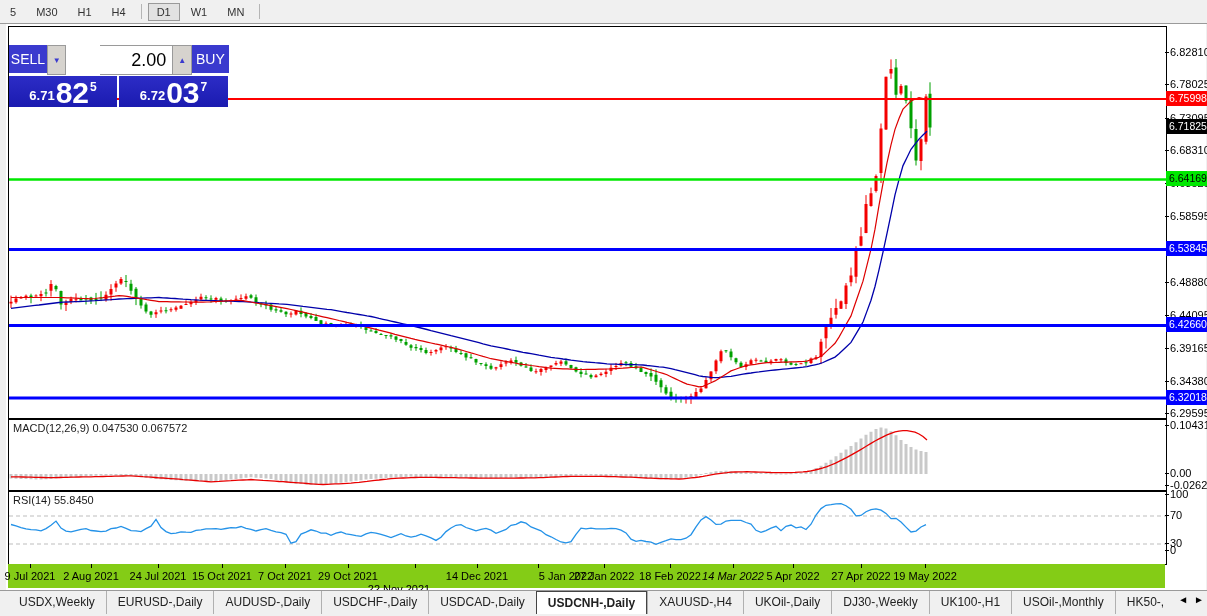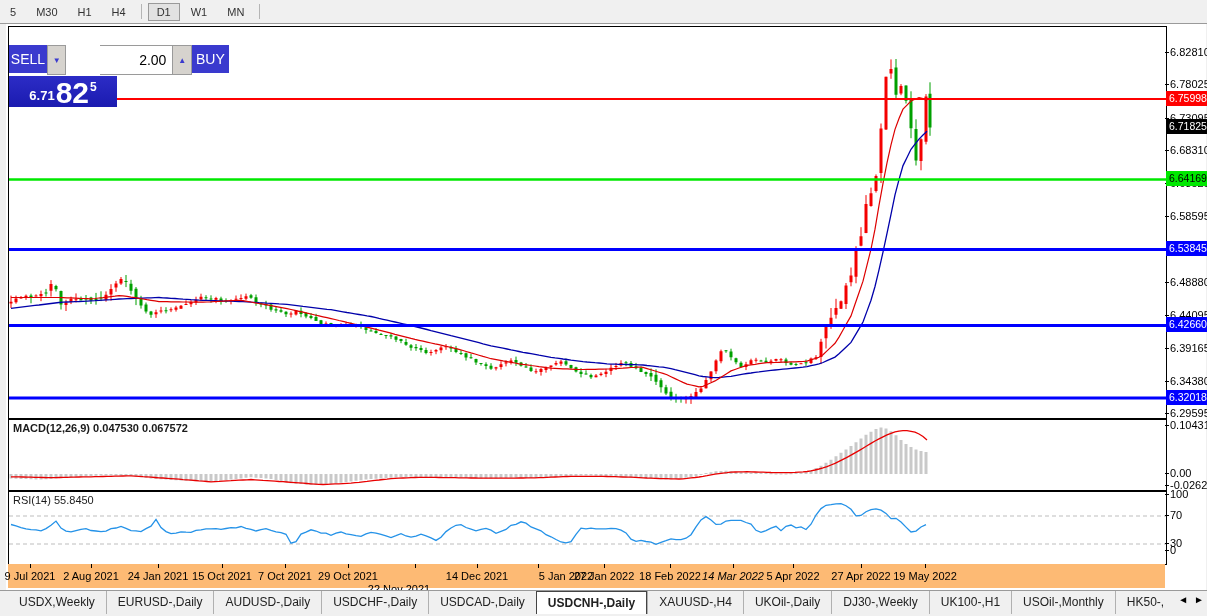--- a/index.html
+++ b/index.html
@@ -10,54 +10,54 @@
   
   #toolbar{position:absolute;left:0;top:0;width:1207px;height:23px;background:#f0f0f0;
     border-bottom:1px solid #9a9a9a;display:flex;align-items:center;}
   .tf-btn{padding:2px 8px;margin:0 1px;color:#333;cursor:default;border:1px solid transparent;}
   .tf-btn.active{background:#e2e2e2;border:1px solid #9a9a9a;}
   .tb-sep{width:1px;height:15px;background:#b5b5b5;margin:0 5px;}
   
   #window{position:absolute;left:6px;top:24px;width:1200px;height:589px;background:#fff;}
   .pane{position:absolute;background:#fff;border:1px solid #000;}
   #main-pane{left:8px;top:26px;width:1157px;height:391px;}
-  #macd-pane{left:8px;top:419px;width:1157px;height:70px;font-weight:bold;}
+  #macd-pane{left:8px;top:419px;width:1157px;height:70px;}
   #rsi-pane{left:8px;top:491px;width:1157px;height:72px;}
   .pane svg{position:absolute;left:0;top:0;}
   .pane-label{position:absolute;left:4px;top:2px;white-space:nowrap;color:#1a1a1a;}
   
   #chart-title{position:absolute;left:6px;top:3px;white-space:nowrap;font-size:12px;color:#000;}
   #chart-title .arr{font-size:8px;vertical-align:2px;margin-right:4px;}
   #chart-title span{margin-right:3px;}
   
   #trade-panel{position:absolute;left:0px;top:18px;width:220px;}
   #tp-row1{display:flex;height:30px;}
   .tp-btn{background:#3a3ace;color:#fff;font-size:14px;display:flex;align-items:center;justify-content:center;
     border-bottom:2px solid #fff;cursor:pointer;}
   #sell-btn{width:50px;}
   #buy-btn{width:49px;}
   .spin{width:23px;background:#d6d3ce;border:1px solid #9a9a9a;color:#3a3ace;font-size:8px;
     display:flex;align-items:center;justify-content:center;cursor:pointer;}
   #vol-input{width:66px;border:1px solid #9a9a9a;border-left:none;border-right:none;
-    text-align:right;font-size:14px;padding:0 6px 0 0;font-family:"Liberation Sans",sans-serif;margin-left:34px;}
+    text-align:right;font-size:18px;padding:0 6px 0 0;font-family:"Liberation Sans",sans-serif;margin-left:34px;}
   #tp-row2{display:flex;height:31px;margin-top:1px;}
   .tp-price{background:linear-gradient(#2c2cc6,#1b1bb0);color:#fff;display:flex;align-items:flex-end;
     justify-content:center;padding-bottom:1px;}
   #sell-price{width:108px;margin-right:2px;}
   #buy-price{width:109px;}
   .p-small{font-size:13px;font-weight:bold;margin:0 1px 3px 0;}
   .p-big{font-size:30px;font-weight:bold;line-height:26px;}
   .p-sup{font-size:12px;font-weight:bold;margin:0 0 12px 1px;}
   
   .ytick{position:absolute;left:1170px;height:14px;line-height:14px;white-space:nowrap;}
   .ytick::before{content:"";position:absolute;left:-5px;top:7px;width:4px;height:1px;background:#000;}
   .plate{position:absolute;left:1166px;height:15px;line-height:15px;padding:0 3px;font-size:10.5px;z-index:3;}
   .xlab{position:absolute;transform:translateX(-50%);top:6px;white-space:nowrap;}
   .xtickmark{position:absolute;top:0;width:1px;height:4px;background:#000;}
-  #date-axis{position:absolute;left:8px;top:564px;width:1157px;height:24px;background:#fdba74;}
+  #date-axis{position:absolute;left:8px;top:564px;width:1157px;height:24px;background:#84cc16;}
   
   #tabbar{position:absolute;left:0;top:590px;width:1207px;height:23px;background:#f0f0f0;
     border-top:1px solid #9a9a9a;display:flex;align-items:stretch;overflow:hidden;padding-left:8px;}
   .tab{padding:4px 11px 0 11px;color:#222;font-size:12px;white-space:nowrap;border-left:1px solid #b0b0b0;cursor:pointer;}
   .tab:first-child{border-left:none;}
   .tab.active{background:#fff;border:1px solid #444;border-bottom:none;font-weight:bold;}
   #tab-scroll{position:absolute;right:3px;top:594px;display:flex;gap:6px;font-size:10px;color:#000;}
   #tab-scroll span{cursor:pointer;}
 </style>
 </head>
@@ -98,20 +98,25 @@
       <input id="vol-input" value="2.00" style="">
       <div class="spin">▲</div>
       <div id="buy-btn" class="tp-btn">BUY</div>
     </div>
     <div id="tp-row2">
       <div id="sell-price" class="tp-price">
         <span class="p-small">6.71</span>
         <span class="p-big">82</span>
         <span class="p-sup">5</span>
       </div>
+      <div id="buy-price" class="tp-price">
+        <span class="p-small">6.72</span>
+        <span class="p-big">03</span>
+        <span class="p-sup">7</span>
+      </div>
     </div>
   </div>
 </div>
 
 <div id="macd-pane" class="pane">
   <svg id="macd-svg" width="1157" height="70" viewBox="0 0 1157 70">
       <path d="M0.5,54.0h3v4.6h-3zM5.5,54.0h3v4.8h-3zM10.5,54.0h3v4.9h-3zM15.5,54.0h3v5.1h-3zM20.5,54.0h3v5.2h-3zM25.5,54.0h3v5.4h-3zM30.5,54.0h3v5.5h-3zM35.5,54.0h3v5.2h-3zM40.5,54.0h3v4.9h-3zM45.5,54.0h3v4.6h-3zM50.5,54.0h3v4.3h-3zM55.5,54.0h3v4.0h-3zM60.5,54.0h3v3.7h-3zM65.5,54.0h3v3.3h-3zM70.5,54.0h3v2.9h-3zM75.5,54.0h3v2.5h-3zM80.5,54.0h3v2.1h-3zM85.5,54.0h3v1.8h-3zM90.5,54.0h3v1.4h-3zM95.5,54.0h3v1.5h-3zM100.5,54.0h3v1.5h-3zM105.5,54.0h3v1.6h-3zM110.5,54.0h3v1.7h-3zM115.5,54.0h3v1.8h-3zM120.5,54.0h3v1.8h-3zM125.5,54.0h3v2.5h-3zM130.5,54.0h3v3.2h-3zM135.5,54.0h3v3.9h-3zM140.5,54.0h3v4.6h-3zM145.5,54.0h3v4.9h-3zM150.5,54.0h3v5.3h-3zM155.5,54.0h3v5.6h-3zM160.5,54.0h3v6.0h-3zM165.5,54.0h3v6.2h-3zM170.5,54.0h3v6.4h-3zM175.5,54.0h3v6.7h-3zM180.5,54.0h3v6.9h-3zM185.5,54.0h3v7.0h-3zM190.5,54.0h3v7.1h-3zM195.5,54.0h3v7.2h-3zM200.5,54.0h3v7.4h-3zM205.5,54.0h3v6.9h-3zM210.5,54.0h3v6.4h-3zM215.5,54.0h3v6.0h-3zM220.5,54.0h3v5.5h-3zM225.5,54.0h3v4.9h-3zM230.5,54.0h3v4.4h-3zM235.5,54.0h3v3.8h-3zM240.5,54.0h3v3.2h-3zM245.5,54.0h3v3.7h-3zM250.5,54.0h3v4.1h-3zM255.5,54.0h3v4.6h-3zM260.5,54.0h3v5.1h-3zM265.5,54.0h3v6.1h-3zM270.5,54.0h3v7.1h-3zM275.5,54.0h3v8.2h-3zM280.5,54.0h3v9.2h-3zM285.5,54.0h3v9.7h-3zM290.5,54.0h3v10.1h-3zM295.5,54.0h3v10.6h-3zM300.5,54.0h3v11.0h-3zM305.5,54.0h3v10.8h-3zM310.5,54.0h3v10.6h-3zM315.5,54.0h3v10.4h-3zM320.5,54.0h3v10.1h-3zM325.5,54.0h3v9.4h-3zM330.5,54.0h3v8.7h-3zM335.5,54.0h3v8.1h-3zM340.5,54.0h3v7.4h-3zM345.5,54.0h3v6.8h-3zM350.5,54.0h3v6.2h-3zM355.5,54.0h3v5.6h-3zM360.5,54.0h3v5.1h-3zM365.5,54.0h3v4.7h-3zM370.5,54.0h3v4.4h-3zM375.5,54.0h3v4.0h-3zM380.5,54.0h3v3.7h-3zM385.5,54.0h3v3.5h-3zM390.5,54.0h3v3.2h-3zM395.5,54.0h3v3.0h-3zM400.5,54.0h3v2.8h-3zM405.5,54.0h3v3.0h-3zM410.5,54.0h3v3.2h-3zM415.5,54.0h3v3.5h-3zM420.5,54.0h3v3.7h-3zM425.5,54.0h3v3.6h-3zM430.5,54.0h3v3.5h-3zM435.5,54.0h3v3.3h-3zM440.5,54.0h3v3.2h-3zM445.5,54.0h3v3.5h-3zM450.5,54.0h3v3.7h-3zM455.5,54.0h3v3.9h-3zM460.5,54.0h3v4.1h-3zM465.5,54.0h3v4.3h-3zM470.5,54.0h3v4.4h-3zM475.5,54.0h3v4.5h-3zM480.5,54.0h3v4.6h-3zM485.5,54.0h3v4.4h-3zM490.5,54.0h3v4.1h-3zM495.5,54.0h3v3.9h-3zM500.5,54.0h3v3.7h-3zM505.5,54.0h3v3.8h-3zM510.5,54.0h3v3.9h-3zM515.5,54.0h3v4.0h-3zM520.5,54.0h3v4.1h-3zM525.5,54.0h3v3.9h-3zM530.5,54.0h3v3.7h-3zM535.5,54.0h3v3.5h-3zM540.5,54.0h3v3.2h-3zM545.5,54.0h3v2.9h-3zM550.5,54.0h3v2.5h-3zM555.5,54.0h3v2.2h-3zM560.5,54.0h3v1.8h-3zM565.5,54.0h3v1.7h-3zM570.5,54.0h3v1.6h-3zM575.5,54.0h3v1.5h-3zM580.5,54.0h3v1.4h-3zM585.5,54.0h3v1.7h-3zM590.5,54.0h3v2.1h-3zM595.5,54.0h3v2.4h-3zM600.5,54.0h3v2.8h-3zM605.5,54.0h3v3.0h-3zM610.5,54.0h3v3.2h-3zM615.5,54.0h3v3.5h-3zM620.5,54.0h3v3.7h-3zM625.5,54.0h3v3.9h-3zM630.5,54.0h3v4.1h-3zM635.5,54.0h3v4.4h-3zM640.5,54.0h3v4.6h-3zM645.5,54.0h3v4.9h-3zM650.5,54.0h3v5.2h-3zM655.5,54.0h3v5.5h-3zM660.5,54.0h3v5.2h-3zM665.5,54.0h3v4.9h-3zM670.5,54.0h3v4.6h-3zM675.5,54.0h3v3.8h-3zM680.5,54.0h3v3.1h-3zM685.5,54.0h3v2.3h-3zM690.5,54.0h3v1.0h-3zM695.5,53.1h3v1.0h-3zM700.5,52.2h3v1.8h-3zM705.5,51.2h3v2.8h-3zM710.5,51.0h3v3.0h-3zM715.5,50.8h3v3.2h-3zM720.5,51.2h3v2.8h-3zM725.5,51.7h3v2.3h-3zM730.5,51.9h3v2.1h-3zM735.5,52.2h3v1.8h-3zM740.5,52.4h3v1.6h-3zM745.5,52.6h3v1.4h-3zM750.5,52.8h3v1.2h-3zM755.5,53.1h3v1.0h-3zM760.5,53.3h3v1.0h-3zM765.5,53.5h3v1.0h-3zM770.5,53.5h3v1.0h-3zM775.5,53.5h3v1.0h-3zM780.5,53.3h3v1.0h-3zM785.5,53.1h3v1.0h-3zM790.5,52.4h3v1.6h-3zM795.5,51.7h3v2.3h-3zM800.5,50.1h3v3.9h-3zM805.5,48.0h3v6.0h-3zM810.5,45.7h3v8.3h-3zM815.5,42.8h3v11.2h-3zM820.5,39.7h3v14.3h-3zM825.5,36.3h3v17.7h-3zM830.5,32.8h3v21.2h-3zM835.5,29.4h3v24.6h-3zM840.5,25.9h3v28.1h-3zM845.5,22.2h3v31.8h-3zM850.5,18.4h3v35.6h-3zM855.5,14.7h3v39.3h-3zM860.5,11.7h3v42.3h-3zM865.5,8.9h3v45.1h-3zM870.5,7.5h3v46.5h-3zM875.5,8.4h3v45.6h-3zM880.5,11.2h3v42.8h-3zM885.5,15.3h3v38.7h-3zM890.5,19.9h3v34.1h-3zM895.5,23.9h3v30.1h-3zM900.5,27.1h3v26.9h-3zM905.5,29.6h3v24.4h-3zM910.5,31.0h3v23.0h-3zM915.5,32.0h3v22.0h-3z" fill="#c9c9c9"></path>
       <path d="M2,56.8L6,56.9L10,56.9L14,57.0L18,57.1L22,57.2L26,57.3L30,57.4L34,57.5L38,57.6L42,57.7L46,57.6L50,57.5L54,57.4L58,57.3L62,57.2L66,57.1L70,57.0L74,56.9L78,56.9L82,56.8L86,56.7L90,56.6L94,56.5L98,56.4L102,56.3L106,56.2L110,56.1L114,56.0L118,55.9L122,55.8L126,56.1L130,56.4L134,56.7L138,56.9L142,57.2L146,57.5L150,57.8L154,58.0L158,58.3L162,58.6L166,58.9L170,59.2L174,59.6L178,59.9L182,60.2L186,60.5L190,60.9L194,61.2L198,61.5L202,61.8L206,61.6L210,61.4L214,61.1L218,60.9L222,60.7L226,60.4L230,60.2L234,60.0L238,59.8L242,59.5L246,59.8L250,60.1L254,60.4L258,60.6L262,60.9L266,61.2L270,61.5L274,61.7L278,62.0L282,62.3L286,62.6L290,62.9L294,63.2L298,63.5L302,63.8L306,64.1L310,64.4L314,64.5L318,64.3L322,64.1L326,63.9L330,63.8L334,63.6L338,63.4L342,63.2L346,62.7L350,62.3L354,61.8L358,61.4L362,60.9L366,60.4L370,60.0L374,59.5L378,59.1L382,58.6L386,58.4L390,58.2L394,58.0L398,57.9L402,57.7L406,57.5L410,57.3L414,57.3L418,57.3L422,57.4L426,57.4L430,57.5L434,57.6L438,57.6L442,57.7L446,57.7L450,57.8L454,57.9L458,57.9L462,58.0L466,58.0L470,58.1L474,58.1L478,58.1L482,58.1L486,58.1L490,58.1L494,58.1L498,58.1L502,58.1L506,58.1L510,58.0L514,58.0L518,57.9L522,57.8L526,57.8L530,57.7L534,57.6L538,57.4L542,57.2L546,57.0L550,56.9L554,56.7L558,56.5L562,56.3L566,56.3L570,56.3L574,56.3L578,56.3L582,56.3L586,56.3L590,56.3L594,56.4L598,56.5L602,56.6L606,56.7L610,56.9L614,57.0L618,57.1L622,57.2L626,57.4L630,57.6L634,57.8L638,58.0L642,58.1L646,58.3L650,58.5L654,58.6L658,58.7L662,58.8L666,58.9L670,59.0L674,58.8L678,58.4L682,57.9L686,57.5L690,57.0L694,56.4L698,55.7L702,54.9L706,54.2L710,53.6L714,53.1L718,52.7L722,52.2L726,52.0L730,51.9L734,51.8L738,51.7L742,51.9L746,52.0L750,52.1L754,52.2L758,52.3L762,52.5L766,52.6L770,52.6L774,52.6L778,52.6L782,52.6L786,52.4L790,52.1L794,51.9L798,51.5L802,50.8L806,50.0L810,49.0L814,47.9L818,46.7L822,45.0L826,43.4L830,41.4L834,39.4L838,37.3L842,35.1L846,32.9L850,30.6L854,28.2L858,25.8L862,23.4L866,21.0L870,18.9L874,16.9L878,14.9L882,13.3L886,11.9L890,11.1L894,10.7L898,10.7L902,11.3L906,12.1L910,14.0L914,16.5L918,20.0" fill="none" stroke="#e80000" stroke-width="1.3"></path>
     </svg>
   <div class="pane-label">
@@ -132,21 +137,21 @@
     <span>55.8450</span>
   </div>
 </div>
 
 <div id="date-axis">
     <div class="xtickmark" style="left: 22px;"></div>
     <div class="xlab" style="left: 22px;">9 Jul 2021</div>
     <div class="xtickmark" style="left: 83px;"></div>
     <div class="xlab" style="left: 83px; text-align: center;">2 Aug 2021</div>
     <div class="xtickmark" style="left: 150px;"></div>
-    <div class="xlab" style="left: 150px;">24 Jan 2021</div>
+    <div class="xlab" style="left: 150px;">24 Jul 2021</div>
     <div class="xtickmark" style="left: 214px;"></div>
     <div class="xlab" style="left: 214px;">15 Oct 2021</div>
     <div class="xtickmark" style="left: 277px;"></div>
     <div class="xlab" style="left: 277px;">7 Oct 2021</div>
     <div class="xtickmark" style="left: 340px;"></div>
     <div class="xlab" style="left: 340px;">29 Oct 2021</div>
     <div class="xtickmark" style="left: 407px;"></div>
     <div class="xlab" style="left: 391px; margin-top: 13px;">22 Nov 2021</div>
     <div class="xtickmark" style="left: 469px;"></div>
     <div class="xlab" style="left: 469px; text-align: right;">14 Dec 2021</div>

